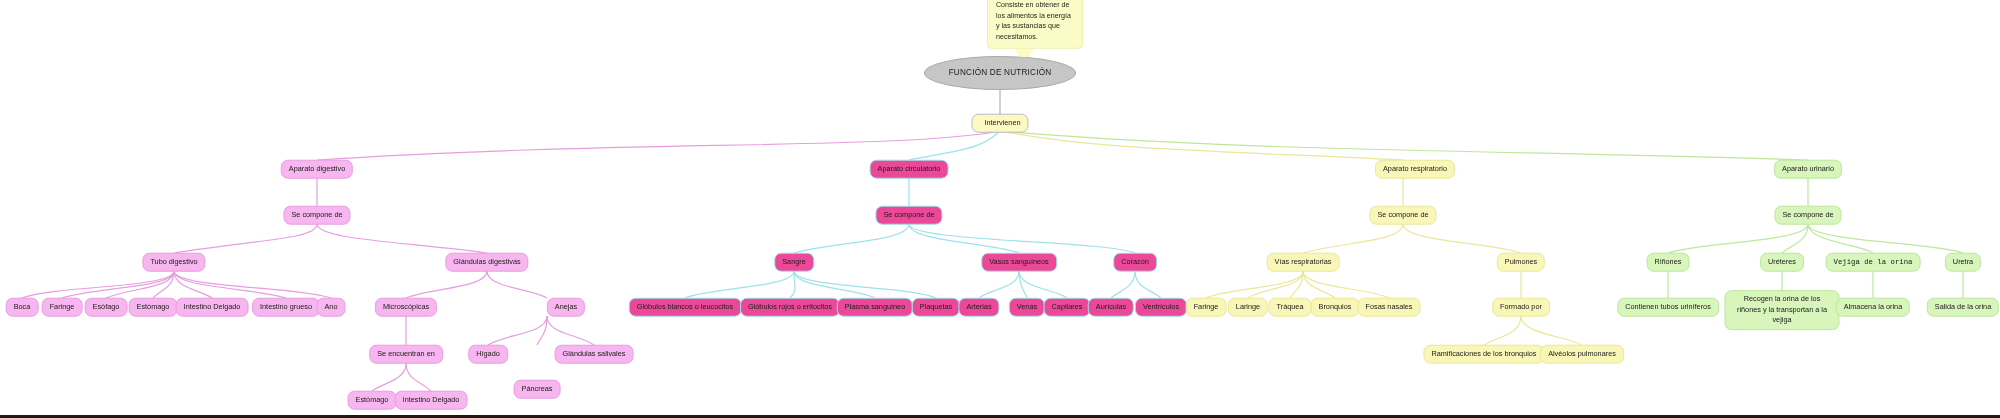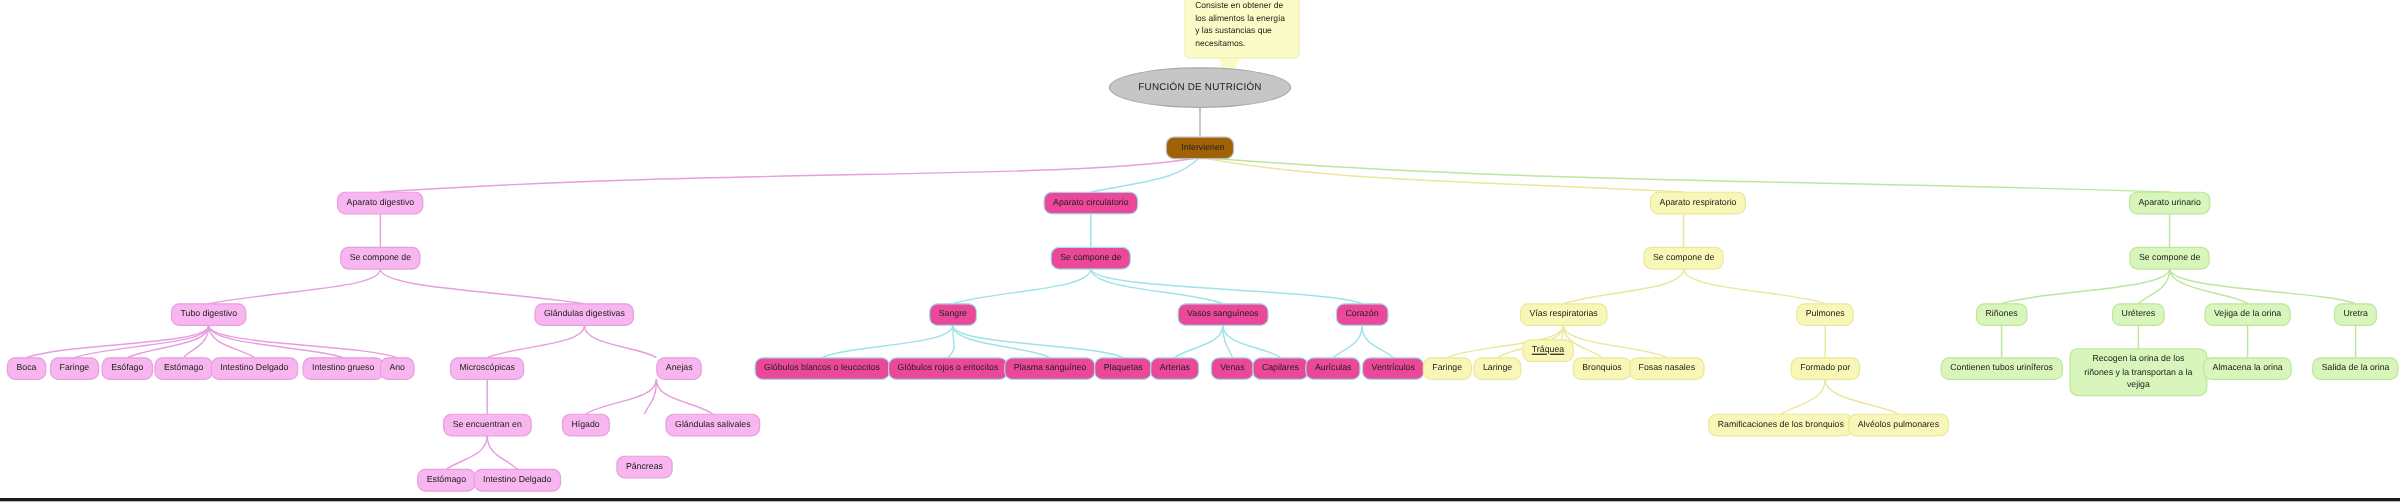--- a/index.html
+++ b/index.html
@@ -43,21 +43,21 @@
   .root{
     border-radius:50%;
     background:#c6c6c6;
     border-color:#a9a9a9;
     font-size:8.2px;
     letter-spacing:.2px;
     width:152px;
     height:34px;
     padding:0;
   }
-  .grey{ background:#a16207; border-color:#bcbcbc;padding-left:12px; }
+  .grey{ background:#fef9c3; border-color:#bcbcbc;padding-left:12px; }
   .pink{ background:#f7b6ef; border-color:#e79ede; }
   .cyan{ background:#ec4899; border-color:#9de2e8; }
   .yellow{ background:#f9f7b8; border-color:#eae79a; }
   .green{ background:#d8f5bc; border-color:#bde69c; }
   .note{
     position:absolute;
     transform:translate(-50%,-50%);
     background:#fbfbc8;
     border:1px solid #f0efb0;
     border-radius:4px;
@@ -190,32 +190,32 @@
   <div class="node cyan" style="left:1067px;top:307px;">Capilares</div>
   <div class="node cyan" style="left:1135px;top:262px;">Corazón</div>
   <div class="node cyan" style="left:1111px;top:307px;">Aurículas</div>
   <div class="node cyan" style="left:1161px;top:307px;">Ventrículos</div>
 
   <div class="node yellow" style="left:1403px;top:169px;margin-left:12px;">Aparato respiratorio</div>
   <div class="node yellow" style="left:1403px;top:215px;">Se compone de</div>
   <div class="node yellow" style="left:1303px;top:262px;">Vías respiratorias</div>
   <div class="node yellow" style="left:1206px;top:307px;">Faringe</div>
   <div class="node yellow" style="left:1248px;top:307px;">Laringe</div>
-  <div class="node yellow" style="left:1290px;top:292px;text-decoration:underline;">Tráquea</div>
+  <div class="node yellow" style="left:1290px;top:307px;">Tráquea</div>
   <div class="node yellow" style="left:1335px;top:307px;">Bronquios</div>
   <div class="node yellow" style="left:1389px;top:307px;">Fosas nasales</div>
   <div class="node yellow" style="left:1521px;top:262px;">Pulmones</div>
   <div class="node yellow" style="left:1521px;top:307px;">Formado por</div>
   <div class="node yellow" style="left:1484px;top:354px;">Ramificaciones de los bronquios</div>
   <div class="node yellow" style="left:1582px;top:354px;">Alvéolos pulmonares</div>
 
   <div class="node green" style="left:1808px;top:169px;">Aparato urinario</div>
   <div class="node green" style="left:1808px;top:215px;">Se compone de</div>
   <div class="node green" style="left:1668px;top:262px;">Riñones</div>
   <div class="node green" style="left:1668px;top:307px;">Contienen tubos uriníferos</div>
   <div class="node green" style="left:1782px;top:262px;">Uréteres</div>
   <div class="node green wrap" style="left:1782px;top:310px;width:115px;">Recogen la orina de los riñones y la transportan a la vejiga</div>
-  <div class="node green" style="left:1873px;top:262px;">Vejiga de la orina</div>
+  <div class="node green" style="left:1873px;top:262px;font-family:Liberation Mono, monospace;">Vejiga de la orina</div>
   <div class="node green" style="left:1873px;top:307px;">Almacena la orina</div>
   <div class="node green" style="left:1963px;top:262px;">Uretra</div>
   <div class="node green" style="left:1963px;top:307px;">Salida de la orina</div>
 
 </div>
 
 </body></html>

